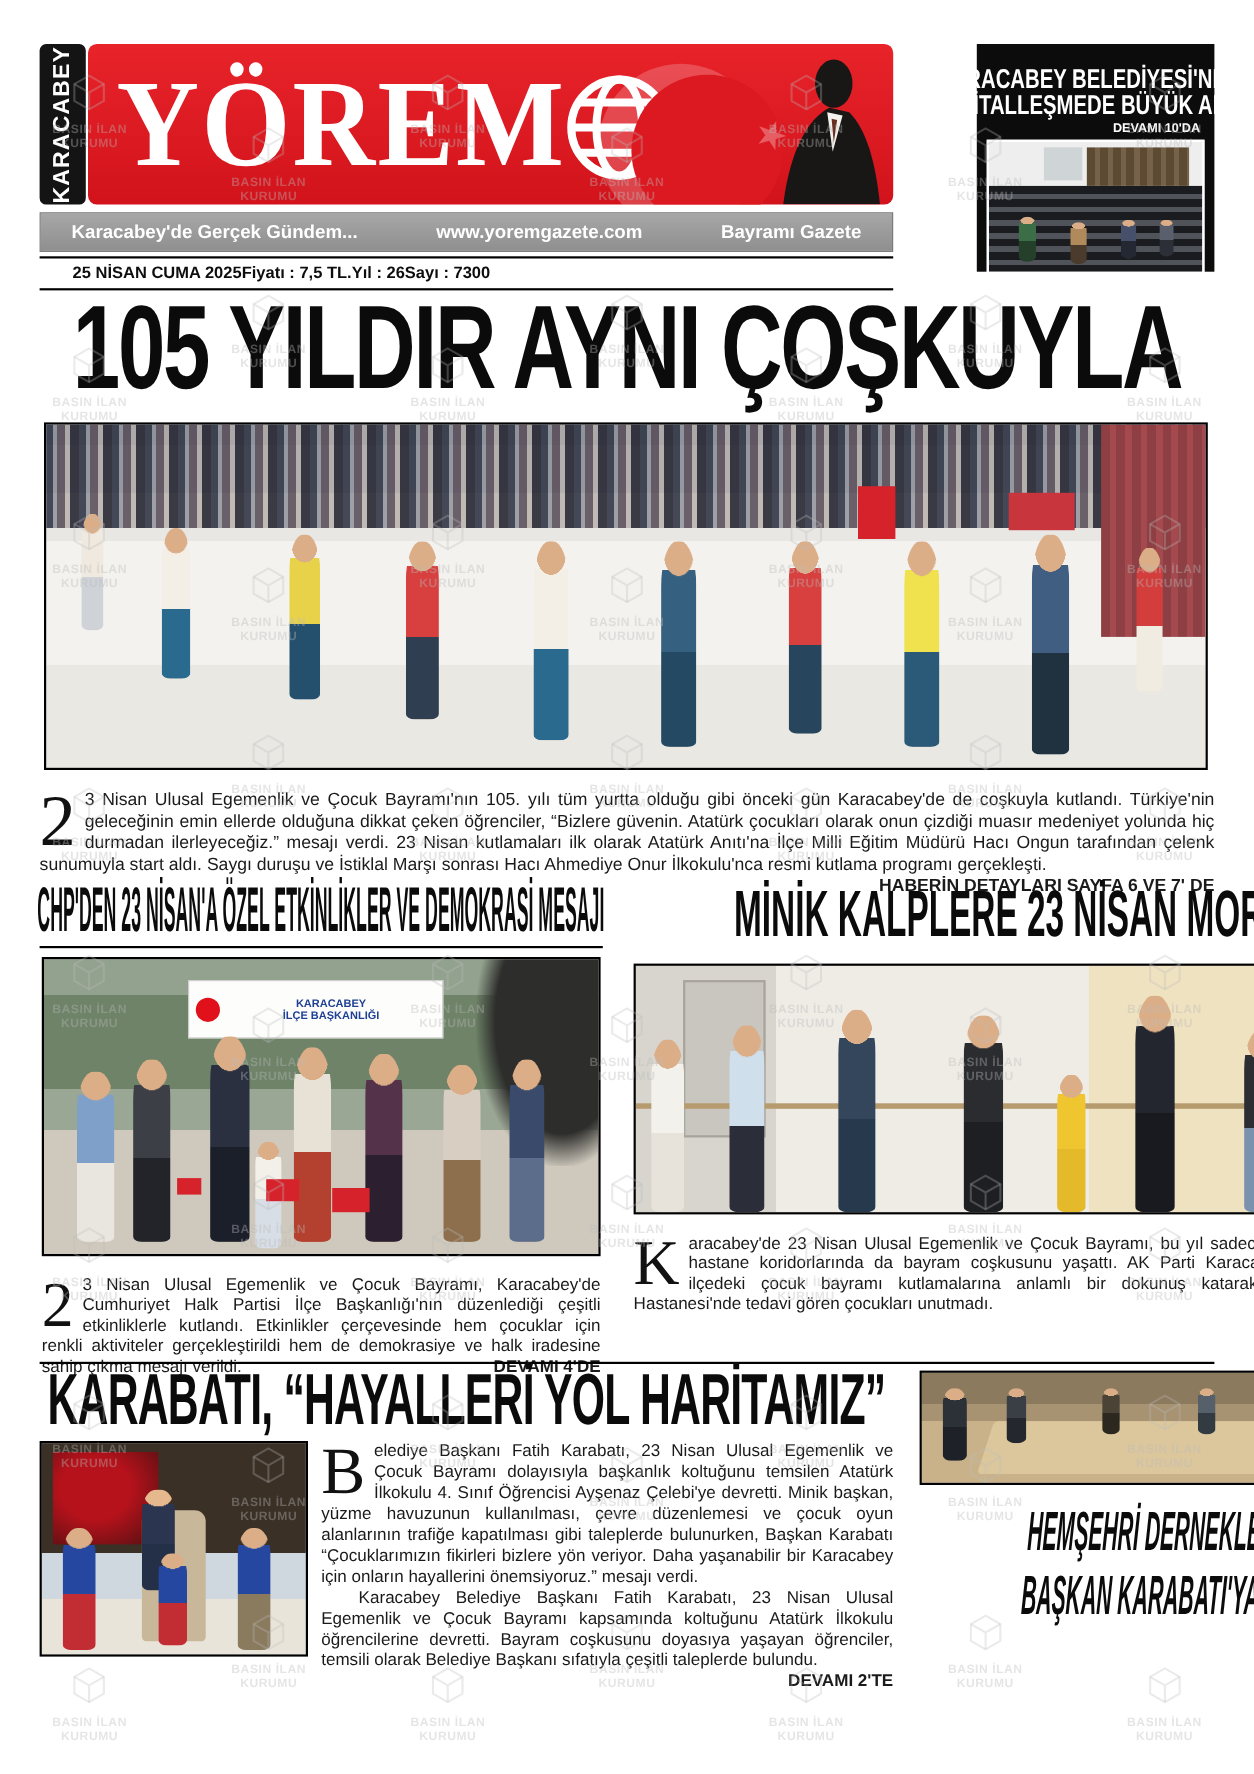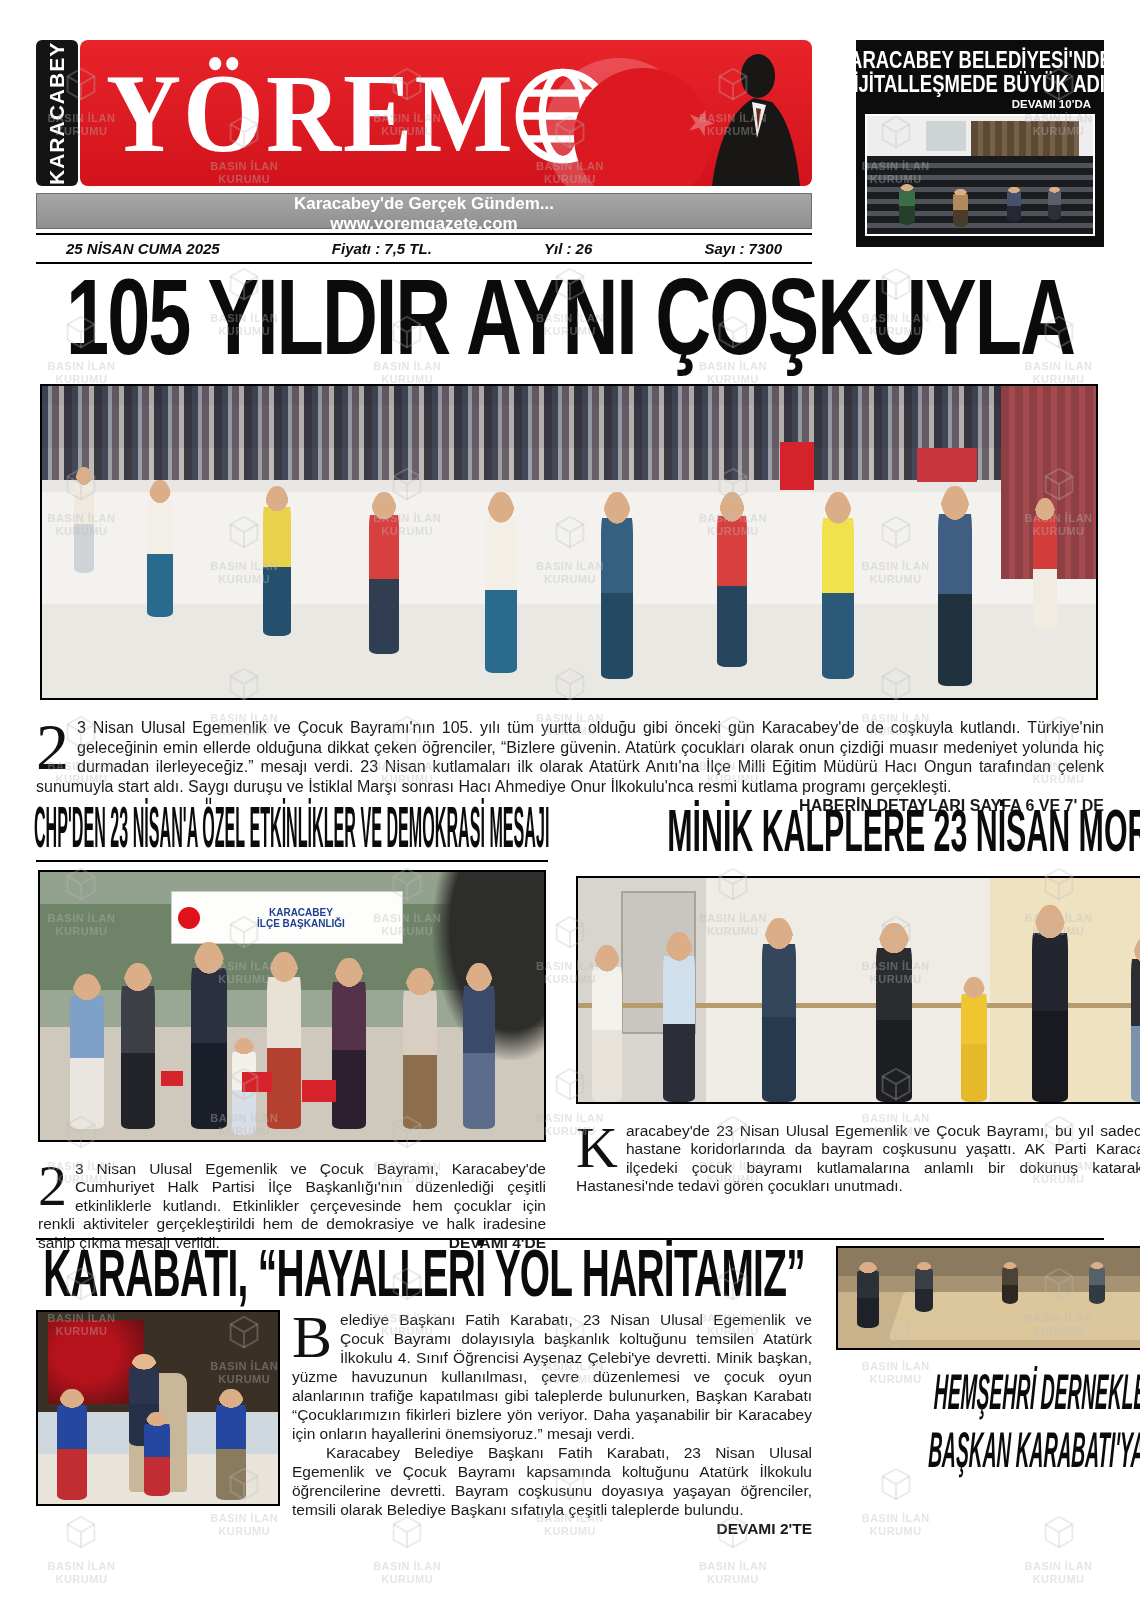--- a/index.html
+++ b/index.html
@@ -26,27 +26,27 @@
   .globe{margin-left:-4px;margin-top:6px;}
   .crescent{position:absolute;right:118px;top:18px;width:150px;height:150px;border-radius:50%;
       background:rgba(255,255,255,.20);}
   .crescent::after{content:"";position:absolute;left:30px;top:10px;width:138px;height:138px;
       border-radius:50%;background:#dc1920;}
   .star{position:absolute;right:96px;top:62px;color:rgba(255,255,255,.30);font-size:34px;transform:rotate(20deg);}
   .ata{position:absolute;right:4px;bottom:0;height:140px;}
   
   .graybar{margin-top:7px;height:34px;background:linear-gradient(180deg,#a7a7a7,#8f8f8f);
       border:1px solid #6f6f6f;display:flex;align-items:center;justify-content:space-between;
-      padding:0 28px;color:#fff;font-weight:bold;font-size:17px;flex-direction:column;}
+      padding:0 28px;color:#fff;font-weight:bold;font-size:17px;}
   .datebar{margin-top:4px;height:27px;border-top:2px solid #000;border-bottom:2px solid #000;
-      display:flex;align-items:center;justify-content:space-between;padding:0 30px;
-      font-weight:bold;font-size:15px;color:#0d0d0d;font-style:italic;}
+      display:flex;align-items:center;padding:0 30px;
+      font-weight:bold;font-size:15px;color:#0d0d0d;}
   
-  .tr-box{position:absolute;right:0;top:0;width:248px;height:207px;background:#0c0c0c;
-      padding:8px 9px 9px;box-sizing:border-box;text-align:center;}
+  .tr-box{position:absolute;right:0;top:0;width:216px;height:207px;background:#0c0c0c;
+      padding:21px 9px 9px;box-sizing:border-box;text-align:center;}
   .tr-box .l1,.tr-box .l2{color:#fff;font-weight:bold;white-space:nowrap;display:flex;justify-content:center;}
   .tr-box .l1 span,.tr-box .l2 span{display:inline-block;font-size:21px;transform:scale(.88,1.18);}
   .tr-box .dev{color:#fff;font-weight:bold;font-size:11.5px;text-align:right;margin:2px 4px 4px 0;}
   .photo-aud{position:relative;height:118px;border:1px solid #fff;overflow:hidden;
       background:linear-gradient(180deg,#a39a8b 0 16%,#6d6052 16% 34%,#2a2d33 34% 100%);}
   .photo-aud .seats{position:absolute;left:0;right:0;bottom:0;height:66%;
       background:repeating-linear-gradient(180deg,rgba(8,10,14,.92) 0 7px,rgba(52,56,64,.85) 7px 12px);}
   .photo-aud .wood{position:absolute;right:6%;top:4%;width:48%;height:30%;
       background:repeating-linear-gradient(90deg,#5d4a33 0 7px,#76614a 7px 12px);}
   .photo-aud .screen{position:absolute;left:26%;top:4%;width:18%;height:26%;background:#cfd4d6;}
@@ -144,21 +144,21 @@
             <path d="M14,140 C20,92 36,62 56,52 L74,56 C90,72 98,102 102,140 Z" fill="#181716"></path>
             <ellipse cx="60" cy="30" rx="17" ry="22" fill="#181716"></ellipse>
             <path d="M54,56 L68,59 L59,92 Z" fill="#f4f2ee"></path>
             <path d="M58,62 L63,63 L60,84 Z" fill="#6b2f22"></path>
           </svg>
         </div>
       </div>
       <div class="graybar">
         <span>Karacabey'de Gerçek Gündem...</span>
         <span>www.yoremgazete.com</span>
-        <span>Bağımsız Ulusal</span>
+        <span>Bayramı Gazete</span>
       </div>
       <div class="datebar">
         <span>25 NİSAN CUMA 2025</span>
         <span>Fiyatı : 7,5 TL.</span>
         <span>Yıl : 26</span>
         <span>Sayı : 7300</span>
       </div>
     </div>
 
     <div class="tr-box">

